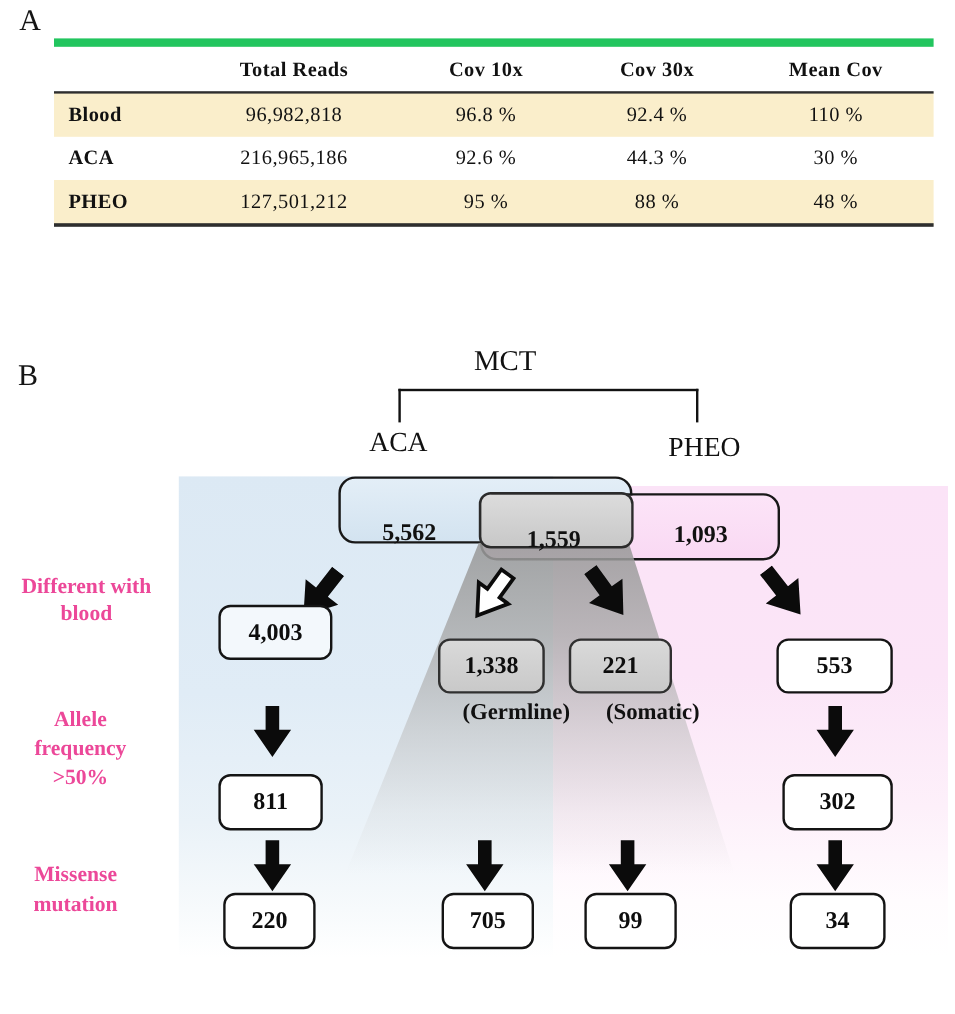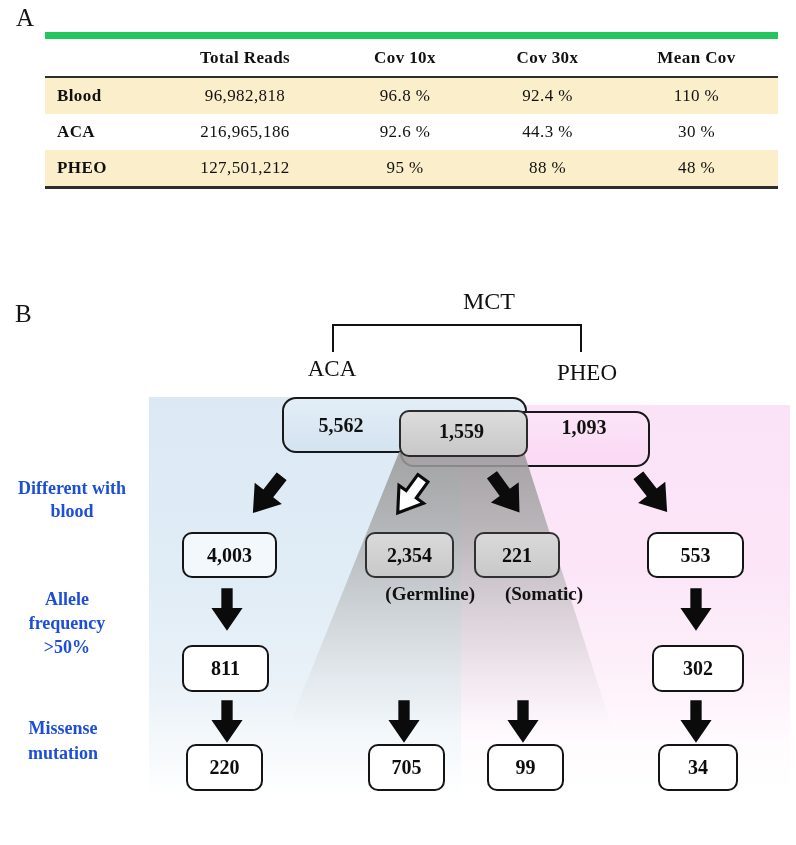--- a/index.html
+++ b/index.html
@@ -35,34 +35,34 @@
   .funnel{
     left:288px;top:452px;width:324px;height:276px;
     clip-path:polygon(34.3% 0,72.8% 0,100% 100%,0 100%);
     background:linear-gradient(180deg,rgba(153,153,153,0.88) 0%,rgba(168,168,168,0.78) 28%,rgba(190,190,190,0.55) 58%,rgba(212,212,212,0.28) 82%,rgba(230,230,230,0) 100%);
   }
   
   .venn-box{position:absolute;border:2.5px solid #181818;border-radius:14px;}
   .venn-aca{left:282px;top:397px;width:241px;height:52px;background:linear-gradient(180deg,#e3eef7,#d3e3f0);}
   .venn-pheo{left:400px;top:411px;width:246px;height:52px;background:linear-gradient(180deg,#fce4f8,#f9d9f3);}
   .venn-shared{left:399px;top:410px;width:125px;height:43px;border-radius:10px;border-color:#2b2b2b;background:linear-gradient(180deg,#dcdcdc,#c8c8c8);}
-  .venn-num{position:absolute;font-size:20px;font-weight:bold;text-align:center;}
+  .venn-num{position:absolute;font-size:20px;font-weight:bold;text-align:center;margin-top:19px;}
   
   .flow-box{
     position:absolute;height:42px;border:2.5px solid #141414;border-radius:10px;
     background:#ffffff;display:flex;align-items:center;justify-content:center;
     font-size:20px;font-weight:bold;color:#0d0d0d;
   }
   .flow-box.gray{background:linear-gradient(180deg,#d9d9d9,#c9c9c9);border-color:#303030;}
   .flow-box.bluehint{background:#f3f8fc;}
   
   .big-label{font-size:23px;text-align:center;}
-  .mct{font-size:24px;font-weight:500;text-align:right;}
+  .mct{font-size:24px;font-weight:500;text-align:left;}
   .bracket{left:332px;top:324px;width:246px;height:26px;border:2.5px solid #121212;border-bottom:none;}
-  .side-label{font-weight:bold;font-size:18px;text-align:center;color:#1d4ed8;}
+  .side-label{font-weight:bold;font-size:18px;text-align:center;color:#ec4899;}
   .paren-label{font-weight:bold;font-size:19px;text-align:right;}
   .arrow{position:absolute;}
 </style>
 </head>
 <body>
 
 <div class="canvas">
 
   <div class="abs panel-label" style="left:16px;top:4px;">A</div>
 
@@ -154,25 +154,25 @@
     <svg width="38" height="48" viewBox="0 0 36 46">
         <path d="M12 0 H24 V21 H34.5 L18 45 L1.5 21 H12 Z" fill="#0b0b0b"></path>
       </svg>
   </div>
   <div class="arrow" style="left:634px;top:470px;width:38px;height:48px;transform:rotate(-38deg);">
     <svg width="38" height="48" viewBox="0 0 36 46">
         <path d="M12 0 H24 V21 H34.5 L18 45 L1.5 21 H12 Z" fill="#0b0b0b"></path>
       </svg>
   </div>
 
-  <div class="flow-box bluehint" style="left:182px;top:532px;width:91px;text-align:center;">
+  <div class="flow-box bluehint" style="left:182px;top:504px;width:91px;text-align:center;">
       <span>4,003</span>
     </div>
   <div class="flow-box gray" style="left:365px;top:532px;width:85px;">
-      <span>2,354</span>
+      <span>1,338</span>
     </div>
   <div class="flow-box gray" style="left:474px;top:532px;width:82px;">
       <span>221</span>
     </div>
   <div class="flow-box" style="left:647px;top:532px;width:93px;">
       <span>553</span>
     </div>
 
   <div class="abs paren-label" style="left:330px;top:583px;width:145px;">(Germline)</div>
   <div class="abs paren-label" style="left:458px;top:583px;width:125px;">(Somatic)</div>

